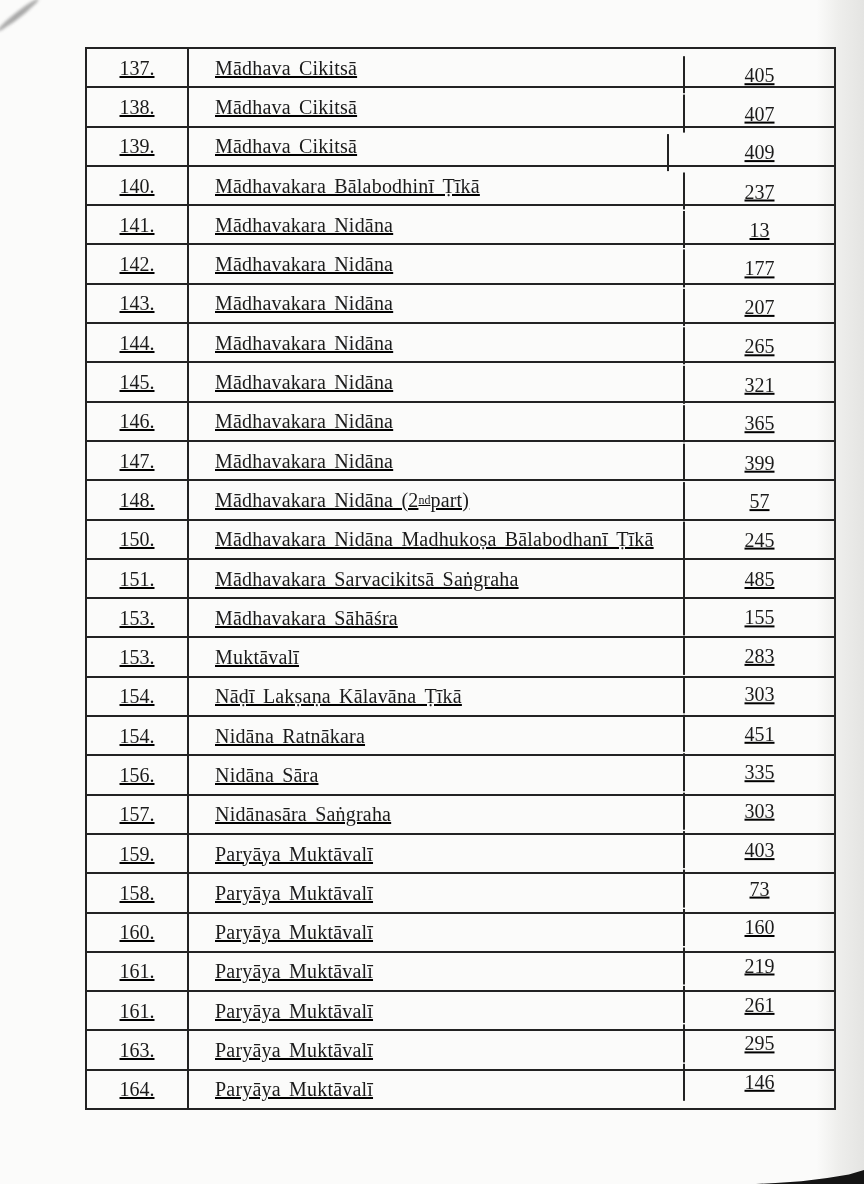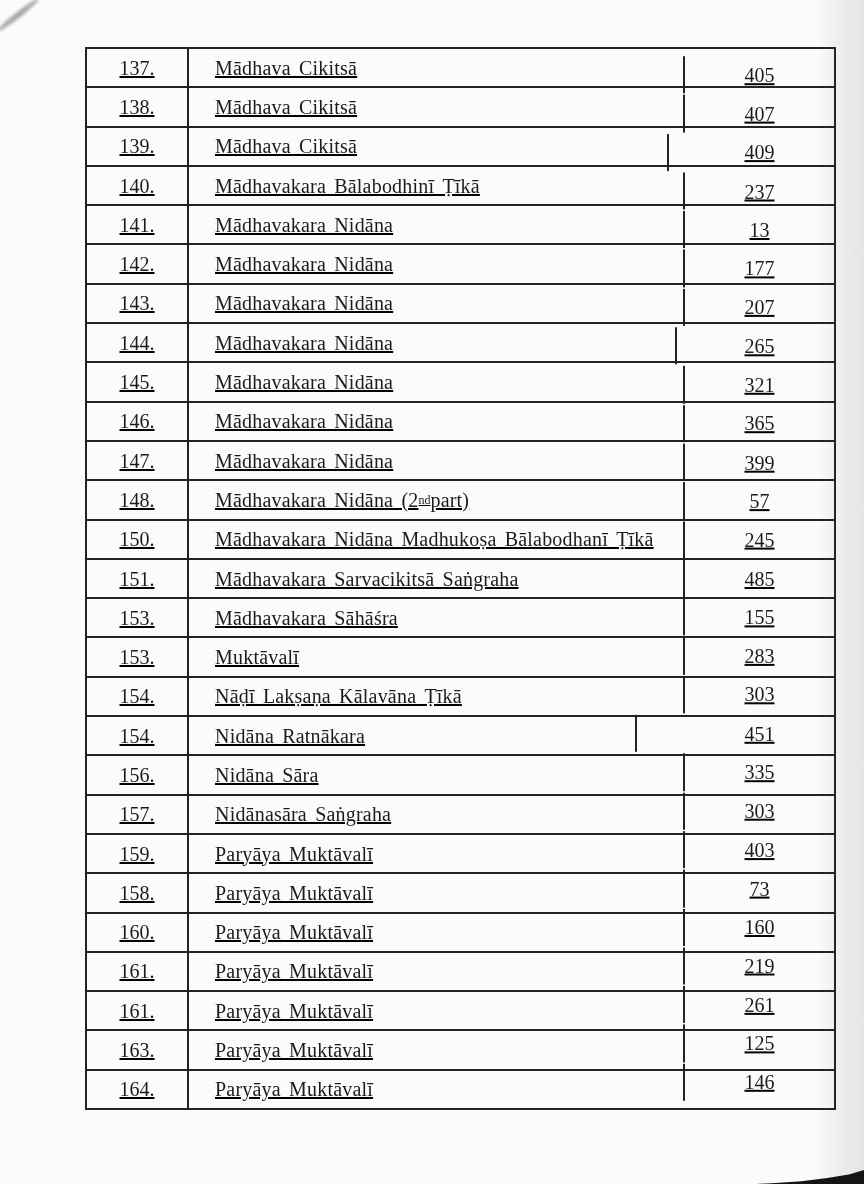--- a/index.html
+++ b/index.html
@@ -80,21 +80,21 @@
         <div class="cell cell-page" style="transform: translateY(4.4px);">177</div>
       </div>
       <div class="table-row">
         <div class="cell cell-num">143.</div>
         <div class="cell cell-title">Mādhavakara Nidāna</div>
         <div class="cell cell-page" style="transform: translateY(3.9px);">207</div>
       </div>
       <div class="table-row">
         <div class="cell cell-num">144.</div>
         <div class="cell cell-title">Mādhavakara Nidāna</div>
-        <div class="cell cell-page" style="transform: translateY(3.3px); padding-left: 8px;">265</div>
+        <div class="cell cell-page" style="transform: translateY(3.3px);">265</div>
       </div>
       <div class="table-row">
         <div class="cell cell-num">145.</div>
         <div class="cell cell-title">Mādhavakara Nidāna</div>
         <div class="cell cell-page" style="transform: translateY(2.8px);">321</div>
       </div>
       <div class="table-row">
         <div class="cell cell-num">146.</div>
         <div class="cell cell-title">Mādhavakara Nidāna</div>
         <div class="cell cell-page" style="transform: translateY(2.2px);">365</div>
@@ -130,21 +130,21 @@
         <div class="cell cell-page" style="transform: translateY(-1.1px);">283</div>
       </div>
       <div class="table-row">
         <div class="cell cell-num">154.</div>
         <div class="cell cell-title">Nāḍī Lakṣaṇa Kālavāna Ṭīkā</div>
         <div class="cell cell-page" style="transform: translateY(-1.7px);">303</div>
       </div>
       <div class="table-row">
         <div class="cell cell-num">154.</div>
         <div class="cell cell-title">Nidāna Ratnākara</div>
-        <div class="cell cell-page" style="transform: translateY(-2.2px); padding-left: 48px;">451</div>
+        <div class="cell cell-page" style="transform: translateY(-2.2px);">451</div>
       </div>
       <div class="table-row">
         <div class="cell cell-num">156.</div>
         <div class="cell cell-title">Nidāna Sāra</div>
         <div class="cell cell-page" style="transform: translateY(-2.8px);">335</div>
       </div>
       <div class="table-row">
         <div class="cell cell-num">157.</div>
         <div class="cell cell-title">Nidānasāra Saṅgraha</div>
         <div class="cell cell-page" style="transform: translateY(-3.3px);">303</div>
@@ -170,21 +170,21 @@
         <div class="cell cell-page" style="transform: translateY(-5.5px);">219</div>
       </div>
       <div class="table-row">
         <div class="cell cell-num">161.</div>
         <div class="cell cell-title">Paryāya Muktāvalī</div>
         <div class="cell cell-page" style="transform: translateY(-6.1px);">261</div>
       </div>
       <div class="table-row">
         <div class="cell cell-num">163.</div>
         <div class="cell cell-title">Paryāya Muktāvalī</div>
-        <div class="cell cell-page" style="transform: translateY(-6.6px);">125</div>
+        <div class="cell cell-page" style="transform: translateY(-6.6px);">295</div>
       </div>
       <div class="table-row">
         <div class="cell cell-num">164.</div>
         <div class="cell cell-title">Paryāya Muktāvalī</div>
         <div class="cell cell-page" style="transform: translateY(-7.2px);">146</div>
       </div>
     </div>
   <div class="bottom-shadow"></div>
 </div>
 

